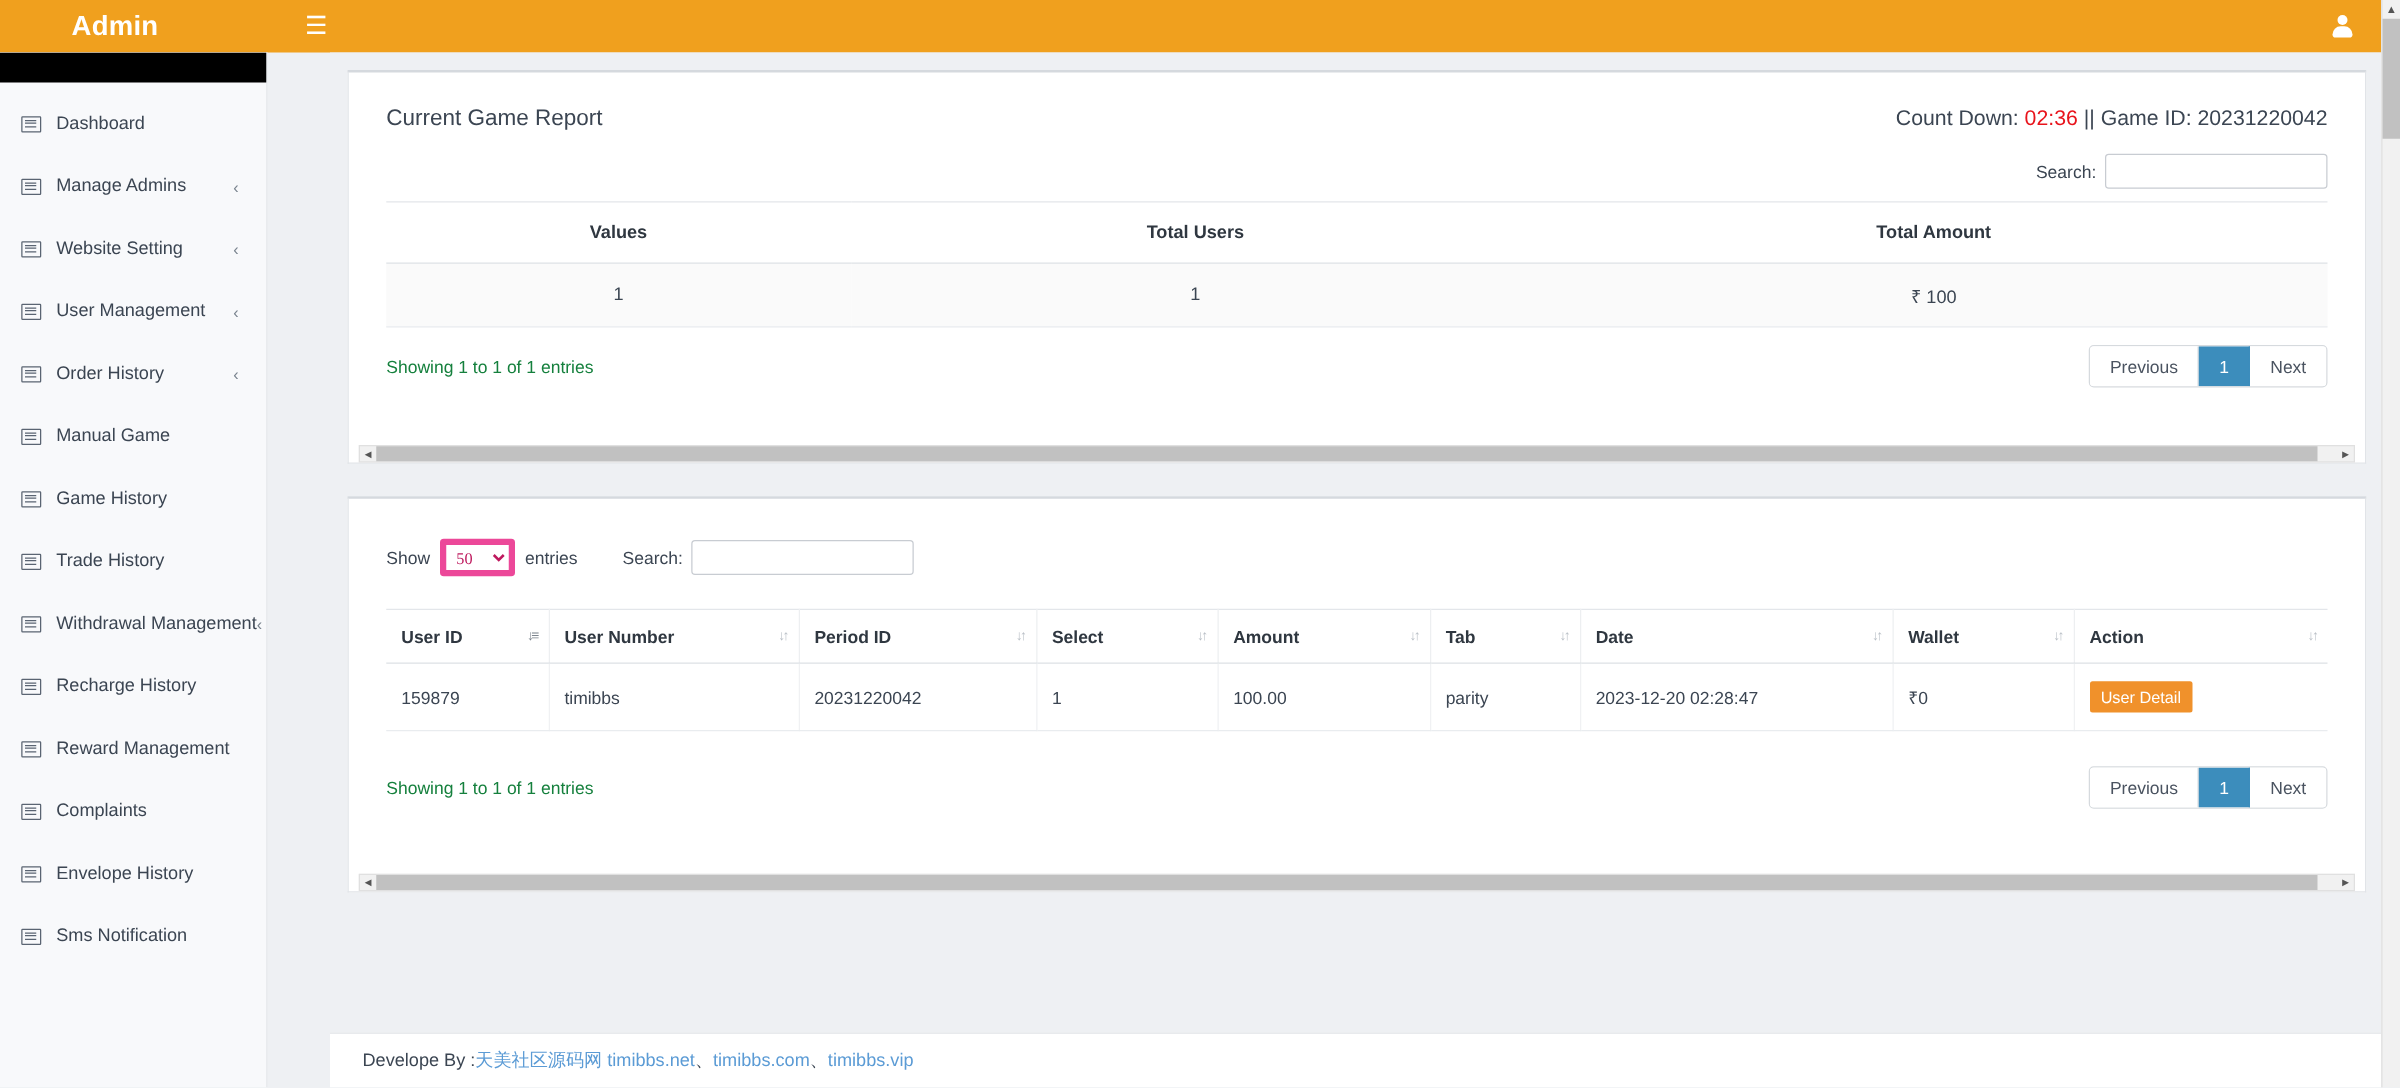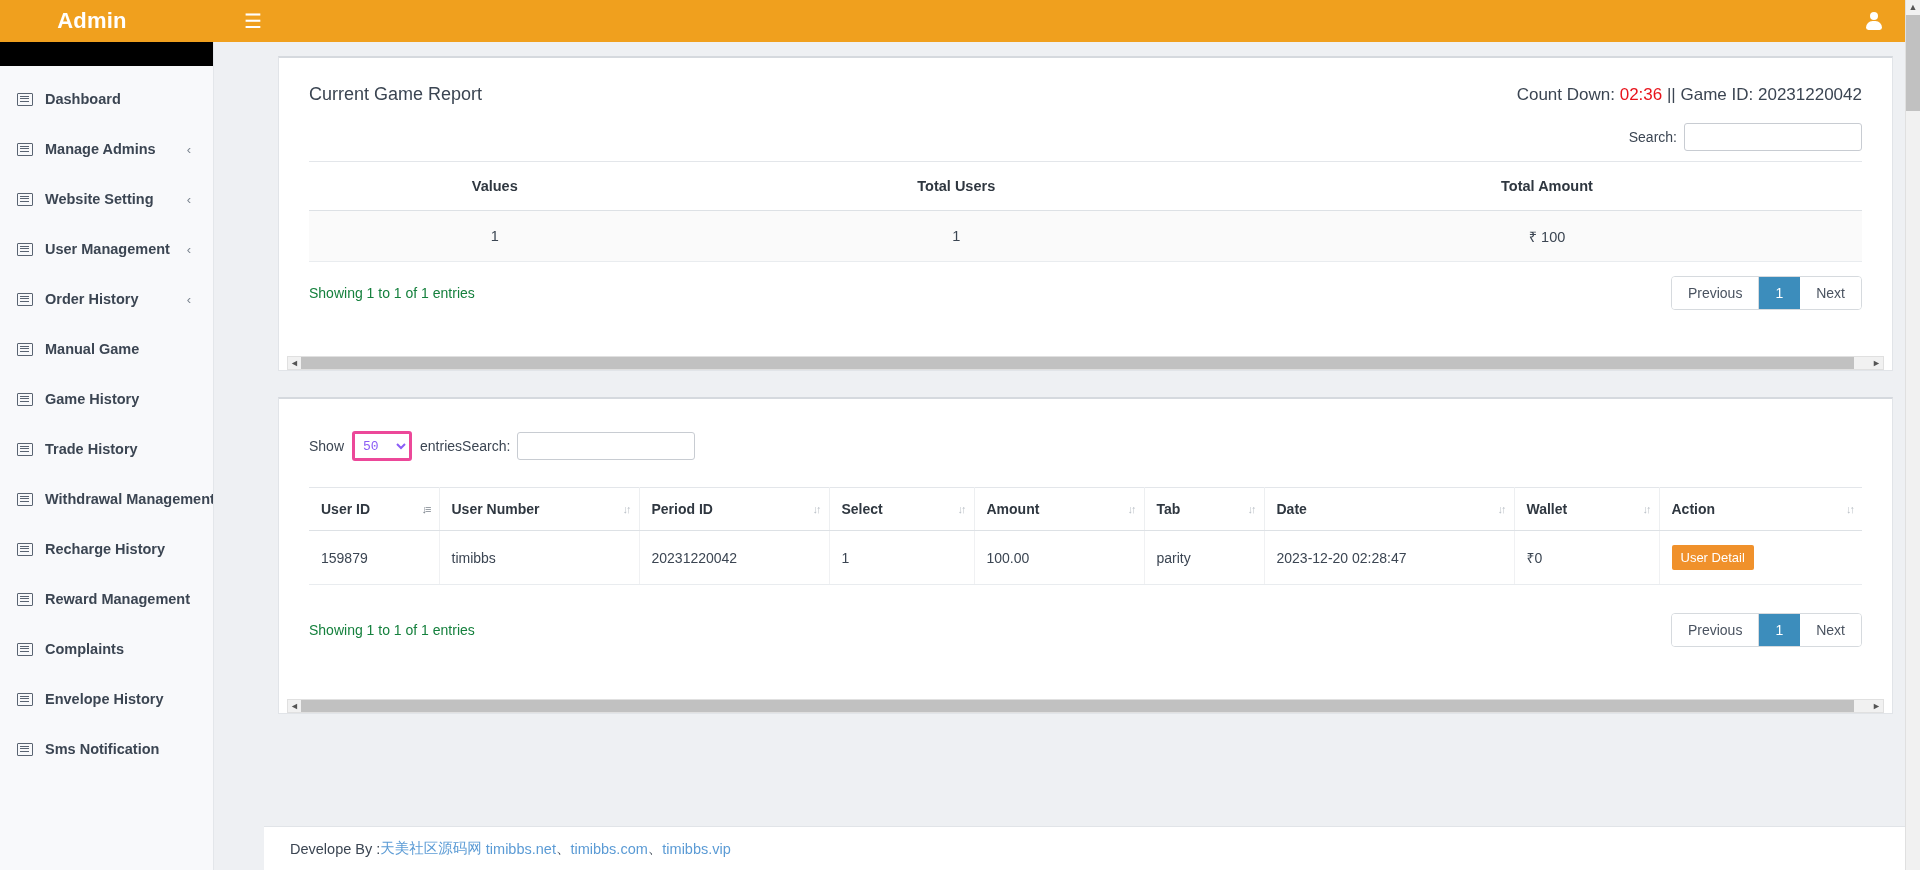--- a/index.html
+++ b/index.html
@@ -74,21 +74,21 @@
   }
   .nav-ico {
     width: 16px; height: 13px; margin-right: 12px;
     flex: 0 0 auto;
     border: 1.6px solid #5a6472; border-radius: 1px;
     background:
       linear-gradient(#5a6472,#5a6472) 2px 2px/9px 1.2px no-repeat,
       linear-gradient(#5a6472,#5a6472) 2px 4.6px/9px 1.2px no-repeat,
       linear-gradient(#5a6472,#5a6472) 2px 7.2px/9px 1.2px no-repeat;
   }
-  .nav-label { white-space: nowrap; font-weight: bold; }
+  .nav-label { white-space: nowrap; }
   .nav-chev {
     margin-left: auto; color: #7a848f; font-size: 13px; line-height: 1;
   }
 
   
   .content {
     position: absolute; top: 42px; left: 264px;
     width: 1641px; height: 828px;
     background: #eef0f3;
     overflow: hidden;
@@ -105,21 +105,21 @@
     display: flex; align-items: baseline; justify-content: space-between;
     padding: 26px 30px 4px 30px;
   }
   .card-title { font-size: 18px; color: #3b4552; }
   .card-meta { font-size: 17px; color: #3b4552; white-space: nowrap; }
   .countdown { color: #e8141c; }
 
   .search-row {
     display: flex; justify-content: flex-end; align-items: center;
     padding: 14px 30px 10px 30px;
-    font-size: 14px; color: #3b4552;
+    font-size: 14px; color: #3b4552; margin-left: 36px;
   }
   .search-row label { margin-right: 7px; }
   .search-input {
     width: 178px; height: 28px;
     border: 1px solid #c8ccd2; border-radius: 3px;
     padding: 2px 7px; font-size: 14px;
     font-family: "Liberation Sans", sans-serif;
     outline: none; background: #fff;
   }
 
@@ -168,23 +168,23 @@
   .show-entries-row {
     display: flex; align-items: center; 
     padding: 32px 30px 12px 30px;
   }
   .show-entries {
     display: flex; align-items: center; gap: 8px;
     font-size: 14px; color: #3b4552;
   }
   .entries-select {
     height: 30px; width: 60px;
-    border: 3px solid #ec4899; border-radius: 3px;
-    font-size: 13px; color: #8b5cf6; padding: 2px 4px;
-    font-family: Liberation Mono, monospace;
+    border: 5px solid #ec4899; border-radius: 3px;
+    font-size: 13px; color: #be185d; padding: 2px 4px;
+    font-family: Liberation Serif, serif;
     background: #fff;
   }
 
   .t2 { width: calc(100% - 60px); margin: 14px 30px; }
   .t2 th {
     text-align: left; font-size: 14px; font-weight: bold; color: #2f3740;
     padding: 13px 12px; border-top: 1px solid #e3e6ea;
     border-bottom: 1px solid #dde1e5; border-right: 1px solid #edeff1;
     white-space: nowrap; position: relative; cursor: pointer;
   }

